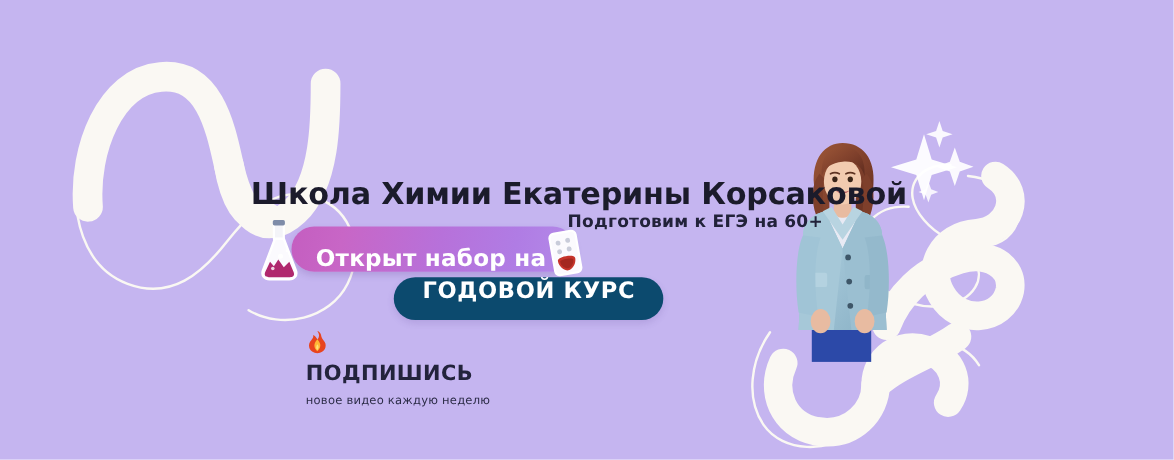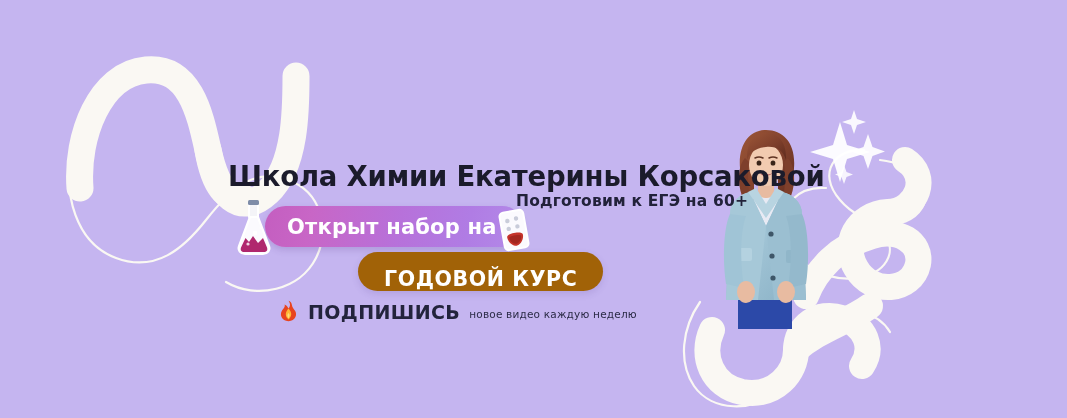--- a/index.html
+++ b/index.html
@@ -75,61 +75,62 @@
   }
 
   
   .pill-pink {
     position: absolute;
     left: 265px;
     top: 206px;
     height: 41px;
     padding: 0 26px 0 22px;
     display: flex;
-    align-items: center;
+    align-items: flex-end;
     border-radius: 21px;
     background: linear-gradient(100deg, #c45ec0 0%, #c866c6 18%, #b771da 52%, #b07ce4 78%, #b38ae8 100%);
     box-shadow: 0 3px 7px rgba(80, 40, 120, 0.18);
     color: #ffffff;
     font-size: 21px;
     font-weight: 700;
     letter-spacing: 0.2px;
     white-space: nowrap;
     z-index: 6;
   }
 
   
   .pill-lavender {
     position: absolute;
     left: 358px;
     top: 252px;
     height: 39px;
     padding: 0 26px;
     display: flex;
-    align-items: flex-end;
+    align-items: flex-start;
     border-radius: 20px;
-    background: #a16207;
+    background: #0c4a6e;
     box-shadow: 0 3px 7px rgba(90, 60, 140, 0.16);
     color: #ffffff;
     font-size: 20.5px;
     font-weight: 700;
     letter-spacing: 0.6px;
     white-space: nowrap;
     z-index: 6;
   }
 
   
   .subscribe-row {
     position: absolute;
     left: 278px;
     top: 297px;
     display: flex;
     align-items: baseline;
     gap: 9px;
     z-index: 6;
+    flex-direction: column;
   }
   .fire-icon {
     position: relative;
     top: 3px;
     width: 21px;
     height: 22px;
     flex: 0 0 auto;
   }
   .fire-icon svg { display:block; width:100%; height:100%; }
 

